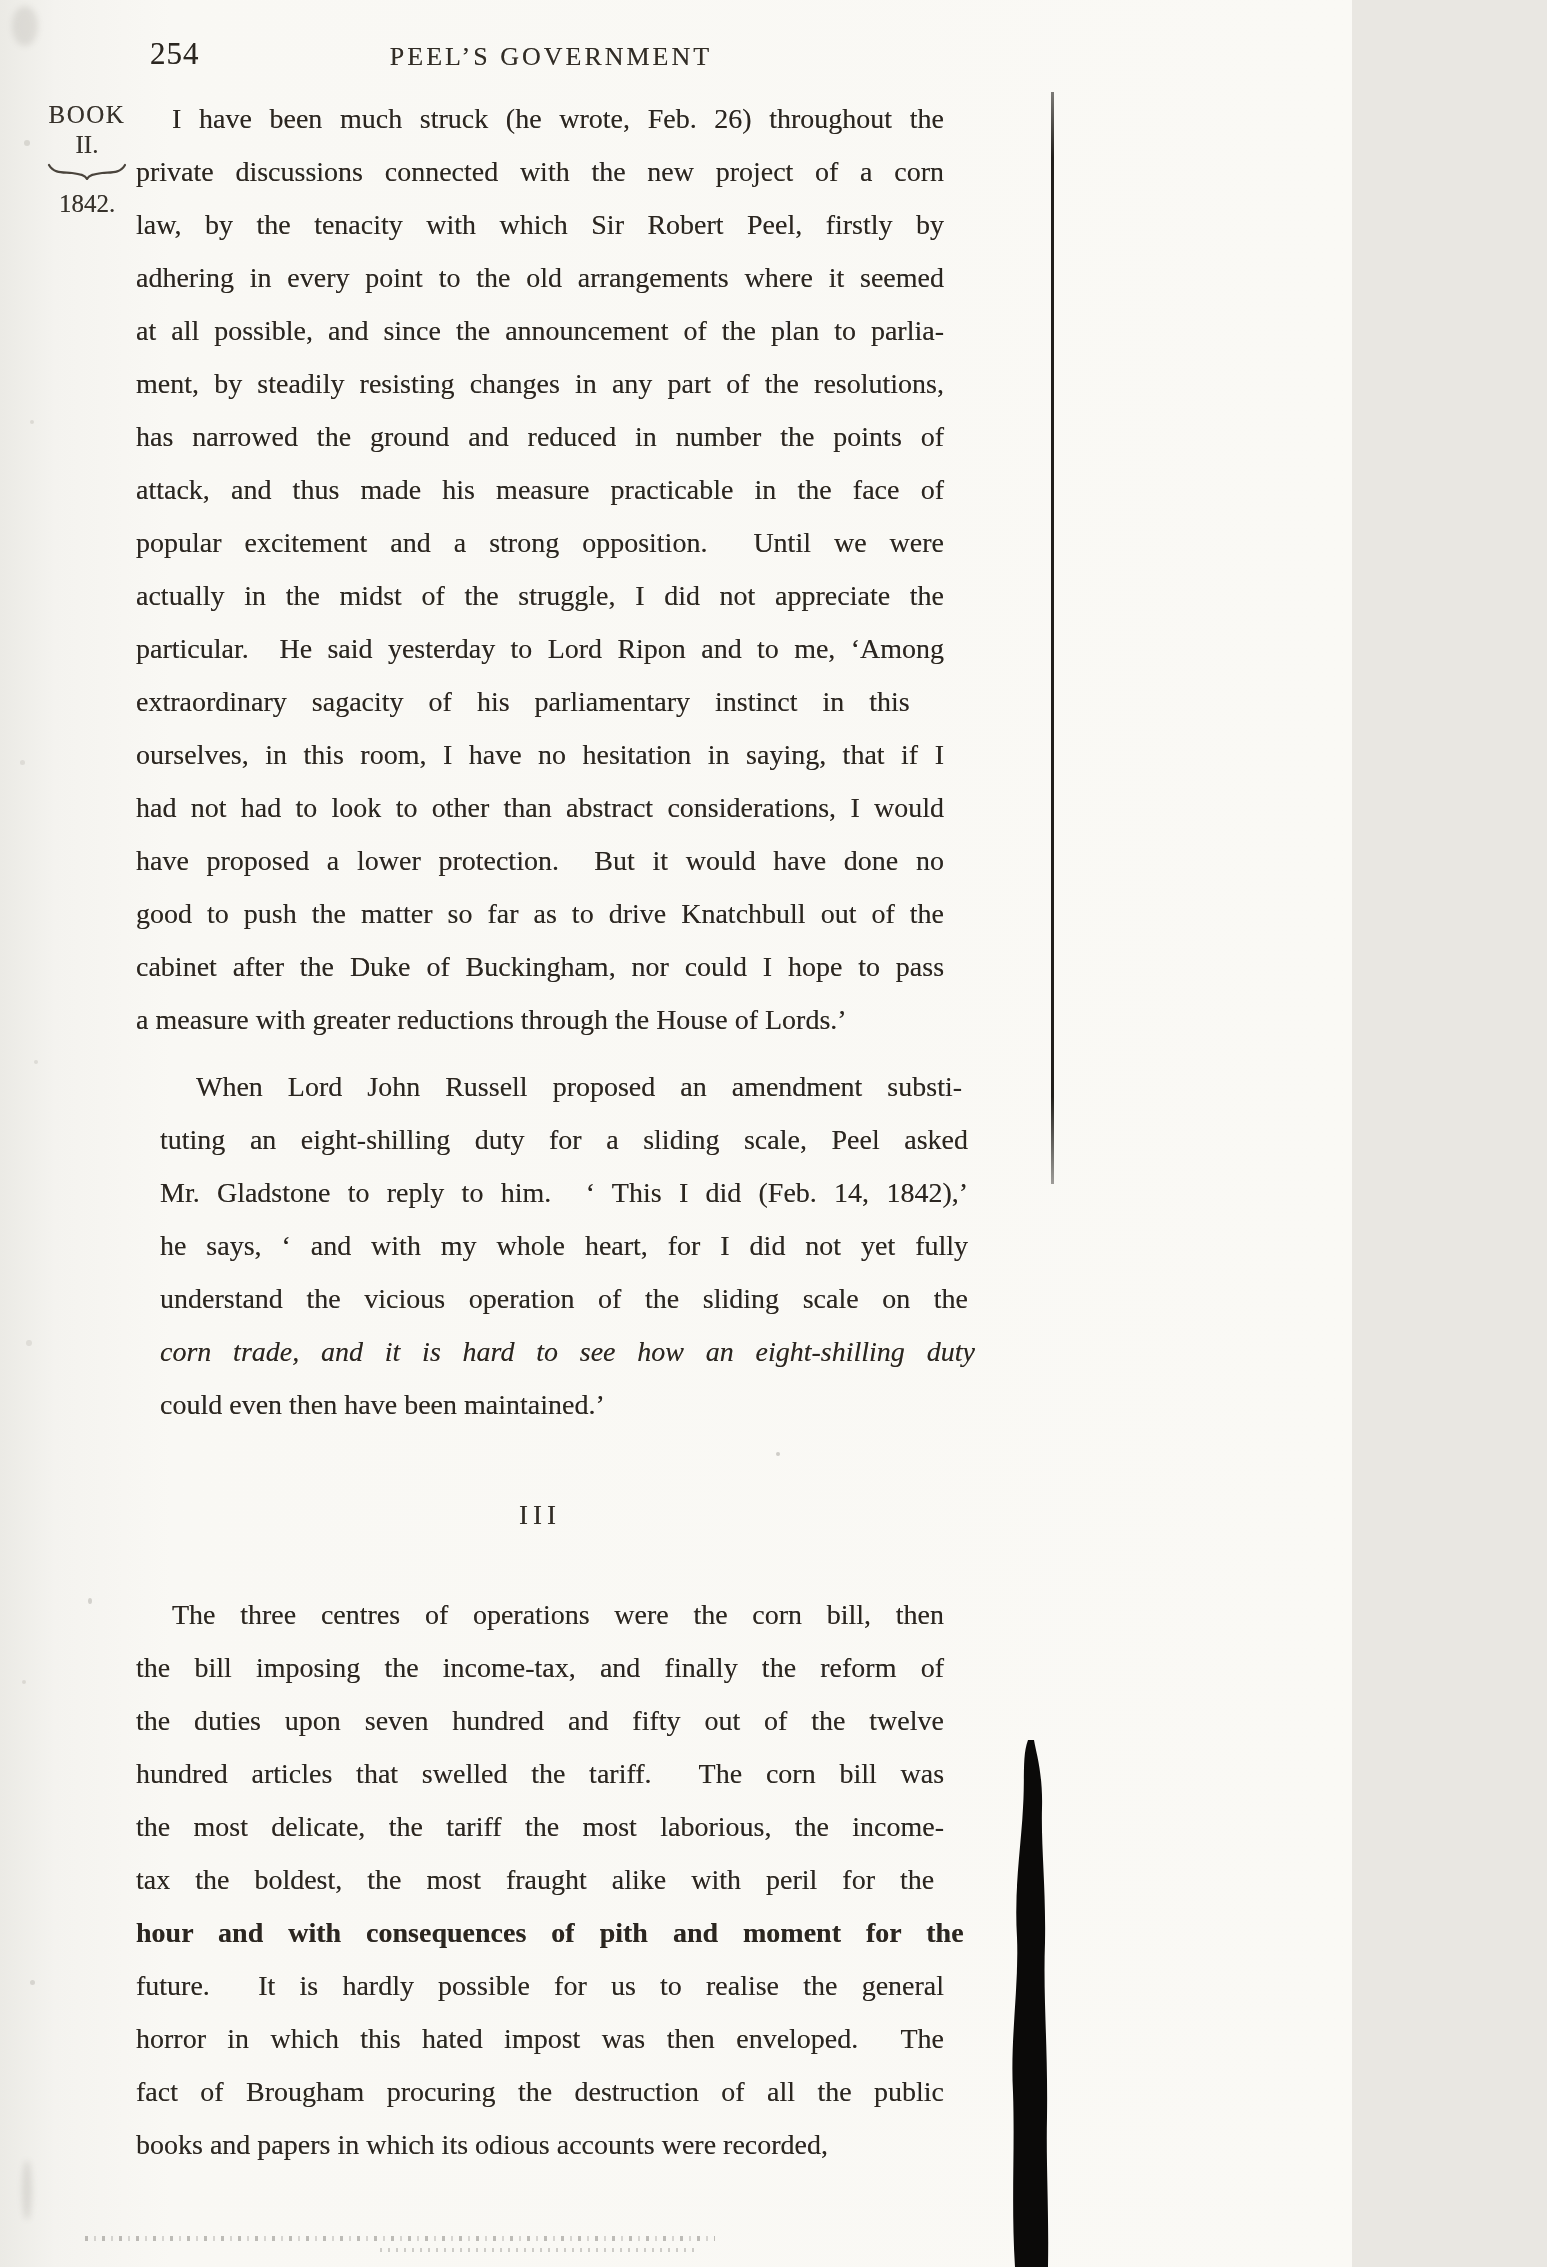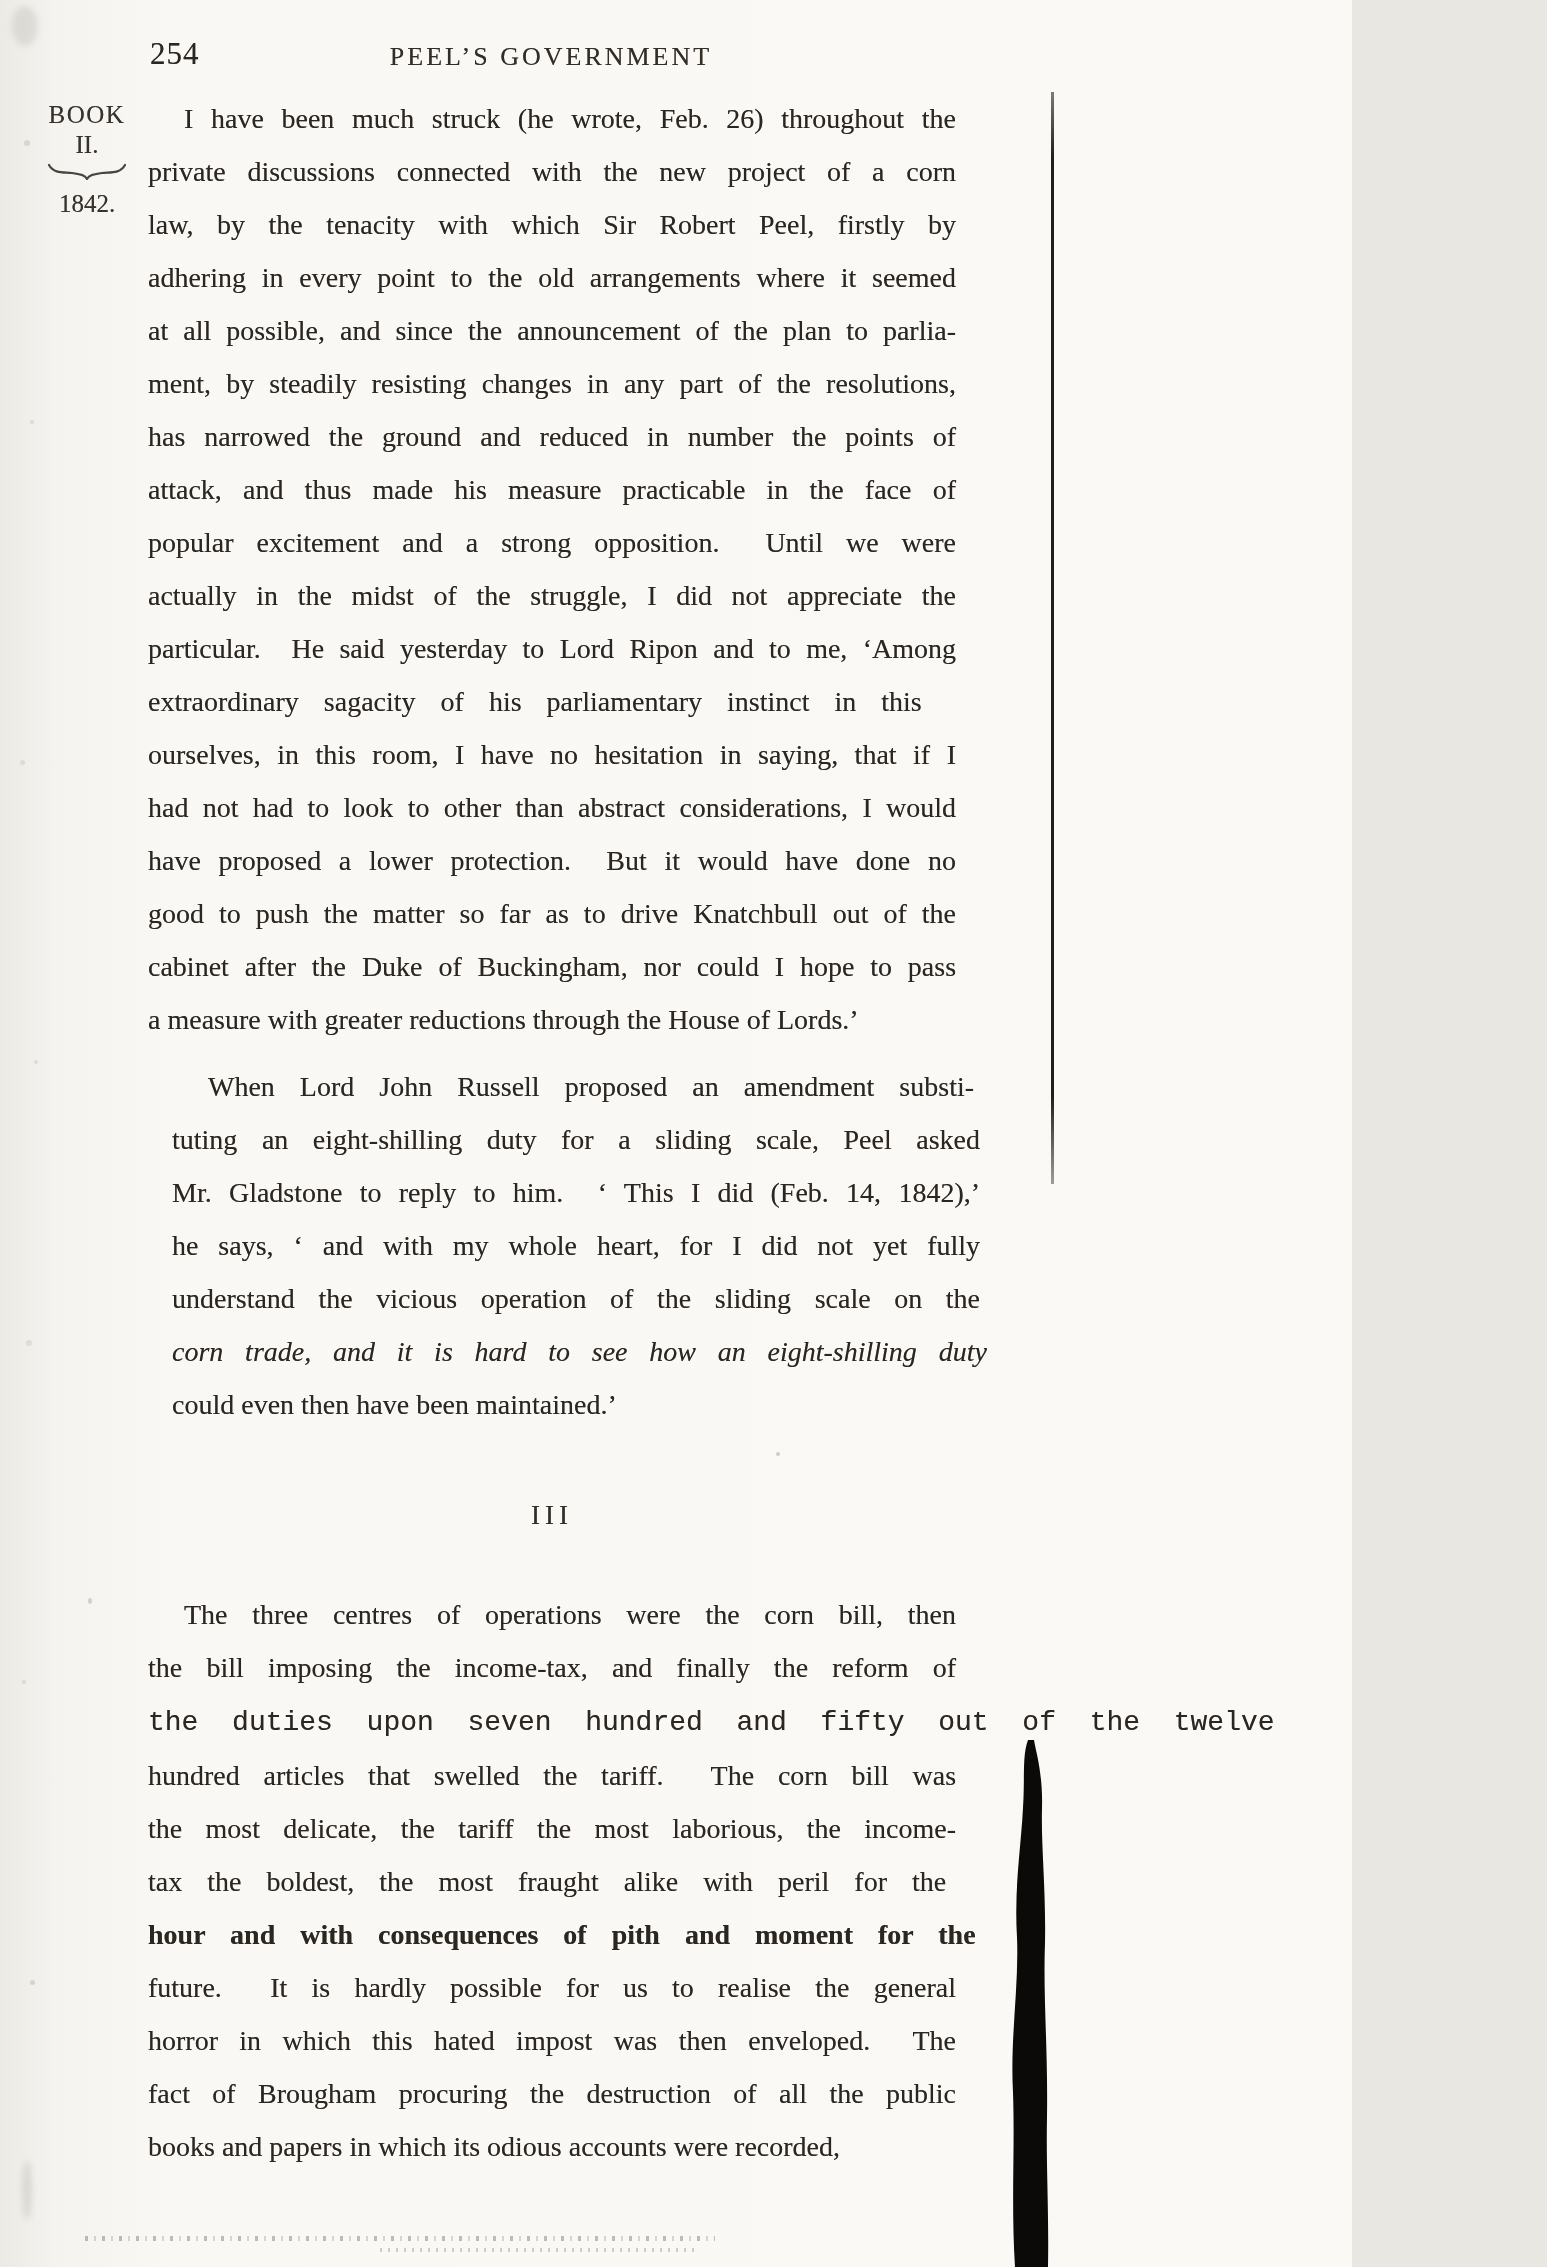--- a/index.html
+++ b/index.html
@@ -33,21 +33,21 @@
     position: absolute; left: 34px; top: 100px; width: 106px;
     text-align: center; color: #37322b;
   }
   .margin-note .book-label { font-size: 25px; letter-spacing: 1.5px; line-height: 30px; }
   .margin-note .book-numeral { font-size: 25px; line-height: 30px; }
   .margin-note .brace { display: block; margin: 2px auto 0 auto; }
   .margin-note .year { font-size: 25px; margin-top: 10px; }
 
   
   .textblock {
-    position: absolute; left: 148px; top: 92px; width: 808px;
+    position: absolute; left: 136px; top: 92px; width: 808px;
     font-size: 28px; line-height: 53px;
   }
   .para { margin: 0; }
   .para + .para { margin-top: 14px; margin-left: 24px; }
   .line { white-space: nowrap; overflow: visible; }
   .line .ltxt { display: inline-block; white-space: pre; }
   .para .line:first-child { padding-left: 36px; }
   .section-heading {
     text-align: center; font-size: 27px; letter-spacing: 5px;
     line-height: 53px; margin-top: 58px; margin-bottom: 46px;
@@ -124,21 +124,21 @@
         <div class="line"><span class="ltxt" style="word-spacing: 10.27px;">Mr. Gladstone to reply to him.  ‘ This I did (Feb. 14, 1842),’</span></div>
         <div class="line"><span class="ltxt" style="word-spacing: 12.93px;">he says, ‘ and with my whole heart, for I did not yet fully</span></div>
         <div class="line"><span class="ltxt" style="word-spacing: 16.6px;">understand the vicious operation of the sliding scale on the</span></div>
         <div class="line"><span class="ltxt" style="word-spacing: 14.78px; font-style: italic;">corn trade, and it is hard to see how an eight-shilling duty</span></div>
         <div class="line last"><span class="ltxt" style="word-spacing: 0px;">could even then have been maintained.’</span></div>
       </div>
     <div class="section-heading">III</div>
     <div class="para">
         <div class="line"><span class="ltxt" style="word-spacing: 17.71px;">The three centres of operations were the corn bill, then</span></div>
         <div class="line"><span class="ltxt" style="word-spacing: 17.2px;">the bill imposing the income-tax, and finally the reform of</span></div>
-        <div class="line"><span class="ltxt" style="word-spacing: 16.88px; font-family: Liberation Mono, monospace;">the duties upon seven hundred and fifty out of the twelve</span></div>
+        <div class="line"><span class="ltxt" style="word-spacing: 16.88px;">the duties upon seven hundred and fifty out of the twelve</span></div>
         <div class="line"><span class="ltxt" style="word-spacing: 16.76px;">hundred articles that swelled the tariff.  The corn bill was</span></div>
         <div class="line"><span class="ltxt" style="word-spacing: 16.31px;">the most delicate, the tariff the most laborious, the income-</span></div>
         <div class="line"><span class="ltxt" style="word-spacing: 18px;">tax the boldest, the most fraught alike with peril for the</span></div>
         <div class="line"><span class="ltxt" style="word-spacing: 18px; font-weight: bold;">hour and with consequences of pith and moment for the</span></div>
         <div class="line"><span class="ltxt" style="word-spacing: 17.19px;">future.  It is hardly possible for us to realise the general</span></div>
         <div class="line"><span class="ltxt" style="word-spacing: 14.37px;">horror in which this hated impost was then enveloped.  The</span></div>
         <div class="line"><span class="ltxt" style="word-spacing: 15.39px;">fact of Brougham procuring the destruction of all the public</span></div>
         <div class="line last"><span class="ltxt" style="word-spacing: 0px;">books and papers in which its odious accounts were recorded,</span></div>
       </div>
   </div>

